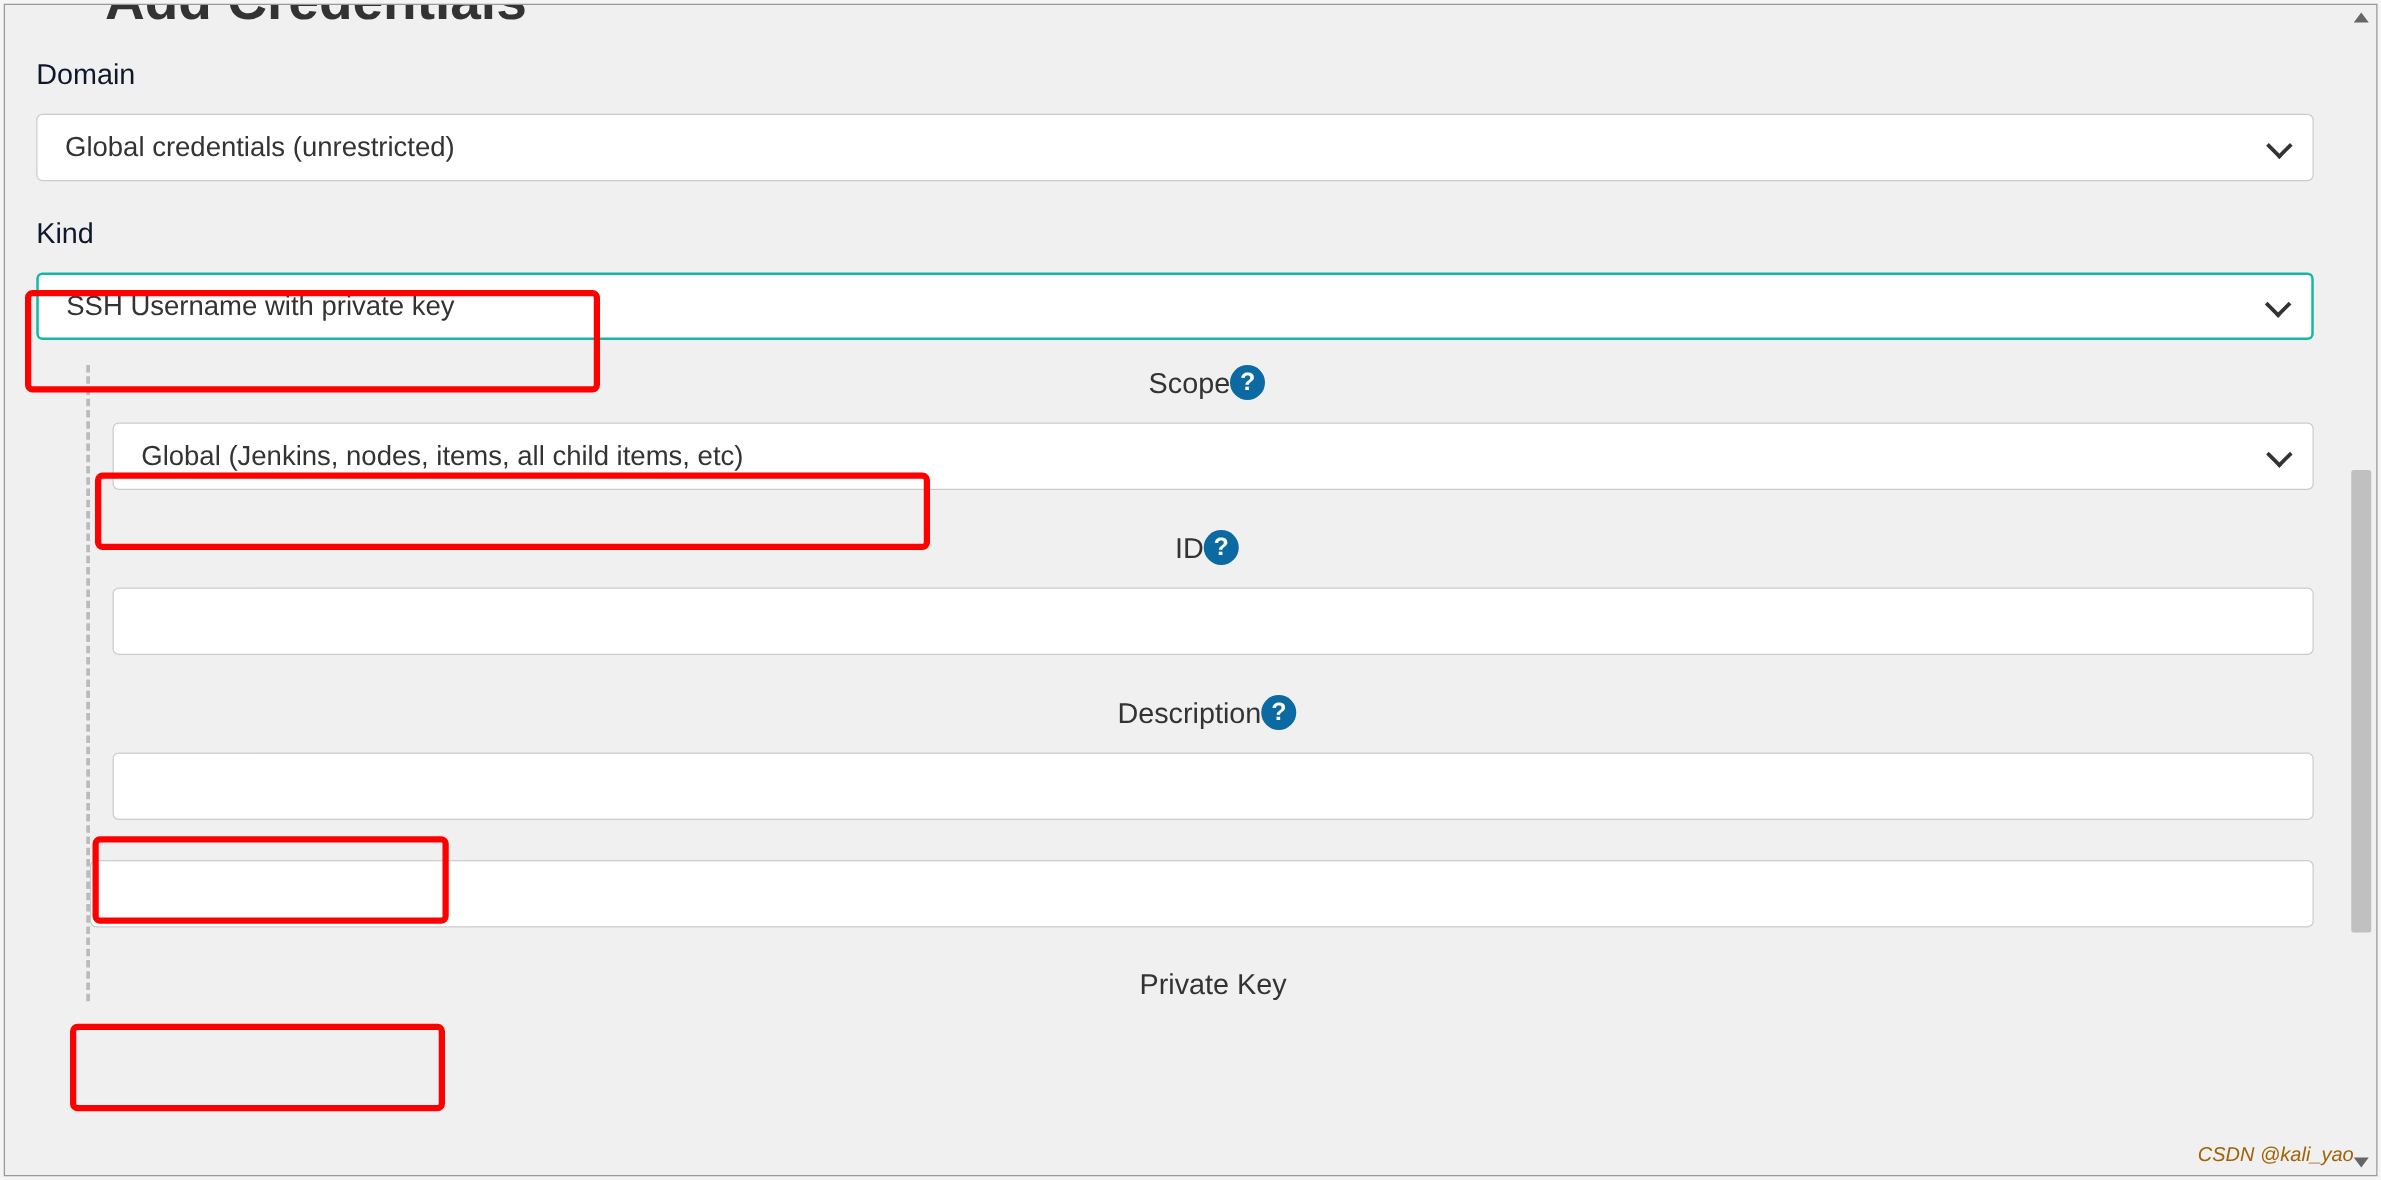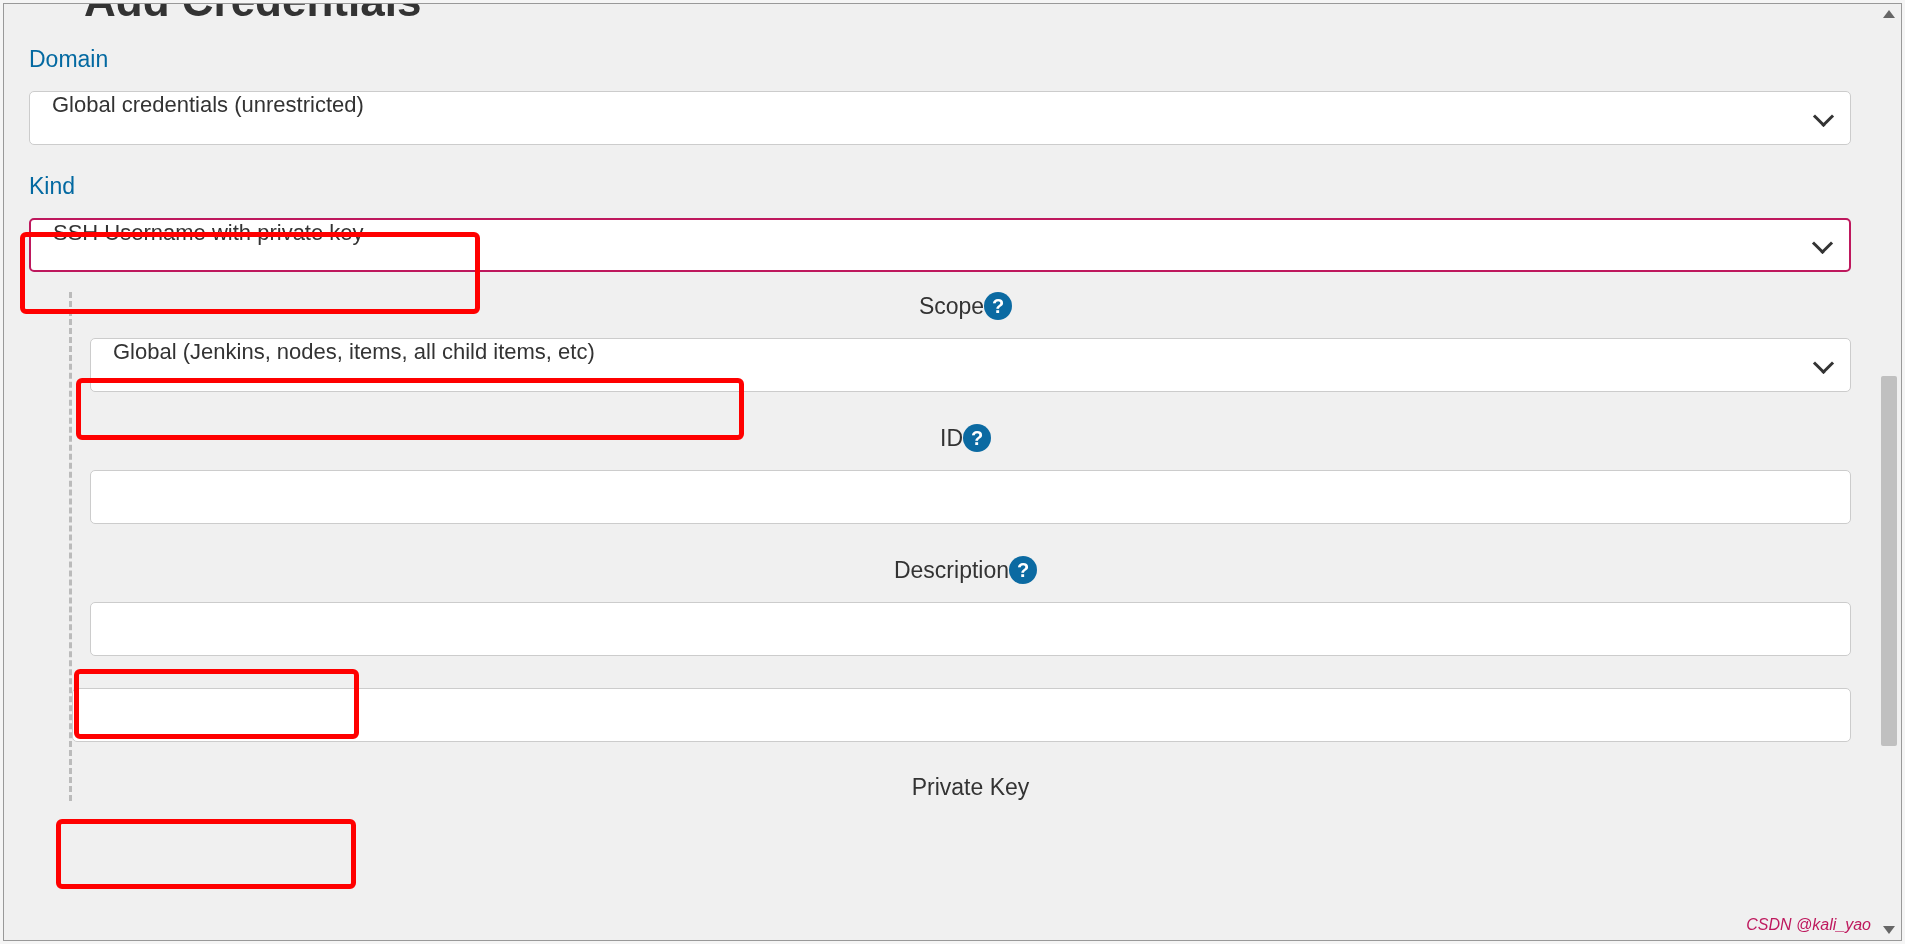--- a/index.html
+++ b/index.html
@@ -33,39 +33,40 @@
       overflow: hidden;
     }
     .form-area {
       padding: 10px 25px 0 25px;
     }
     .field-group {
       margin-bottom: 28px;
     }
     .field-label {
       font-size: 23px;
-      color: #0369a1;
+      color: #0f172a;
       margin-bottom: 18px;
       display: block;
     }
     .select-box {
       width: 100%;
       height: 54px;
       background: #fff;
       border: 1px solid #ccc;
       border-radius: 5px;
       padding: 0 50px 0 22px;
       font-size: 22px;
       color: #333;
       position: relative;
       display: flex;
+      align-items: center;
       cursor: pointer;
     }
     .select-box.highlighted {
-      border: 2px solid #be185d;
+      border: 2px solid #14b8a6;
     }
     .chevron-down {
       position: absolute;
       right: 18px;
       top: 50%;
       transform: translateY(-50%);
       width: 18px;
       height: 12px;
     }
     .chevron-down::before {
@@ -164,23 +165,23 @@
       bottom: 4px;
       width: 0;
       height: 0;
       border-left: 6px solid transparent;
       border-right: 6px solid transparent;
       border-top: 8px solid #666;
     }
     .watermark {
       position: absolute;
       bottom: 6px;
-      right: 30px;
+      right: 18px;
       font-size: 16px;
-      color: #be185d;
+      color: #a16207;
       font-style: italic;
     }
     .content-scroll {
       height: 100%;
       overflow: hidden;
       padding-right: 25px;
     }
   </style>
 </head>
 <body>

